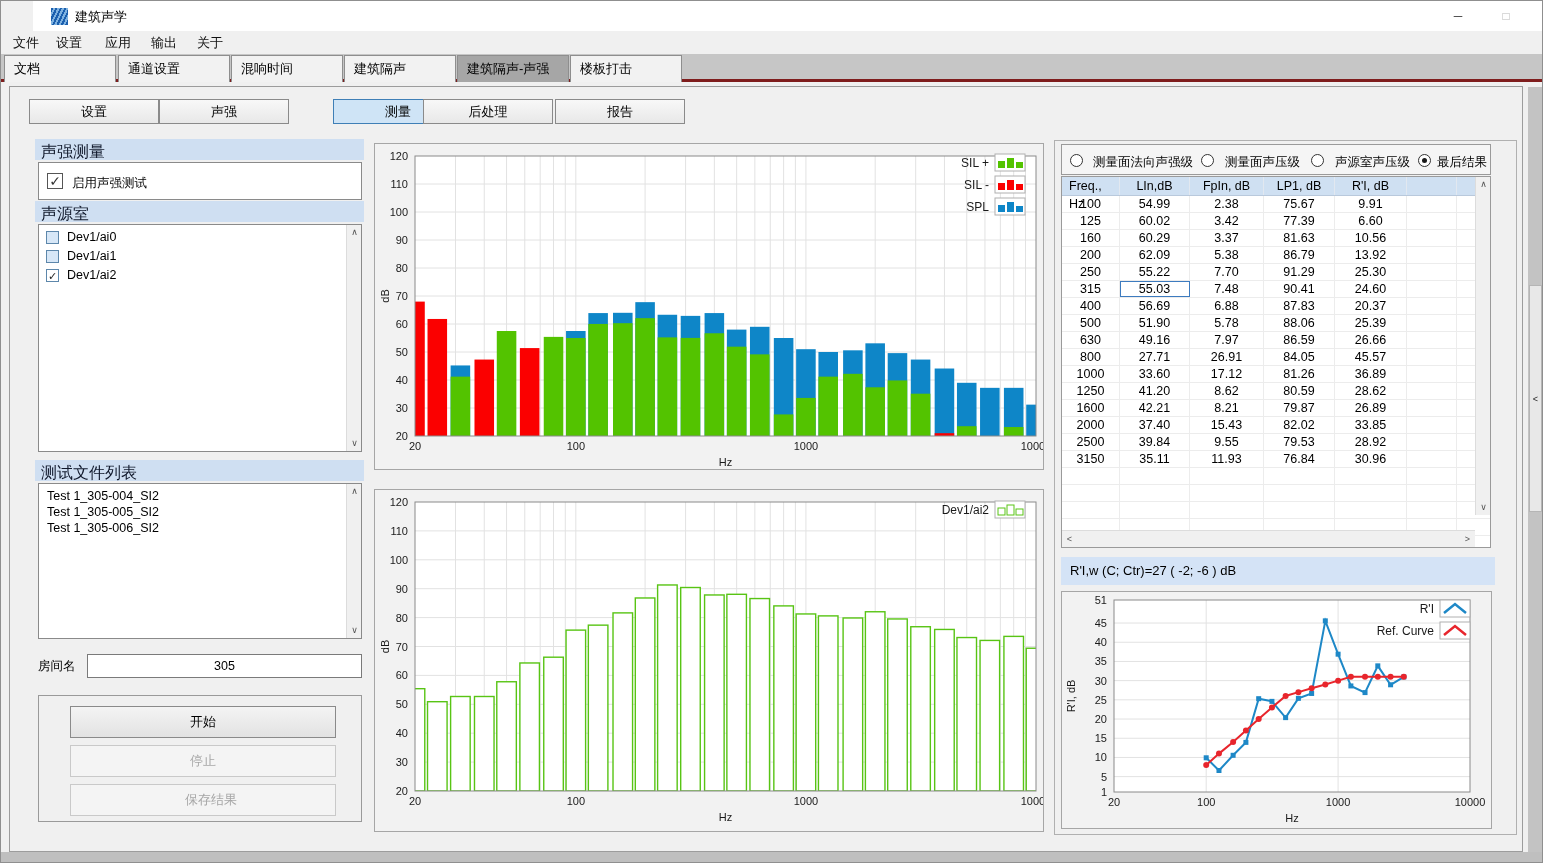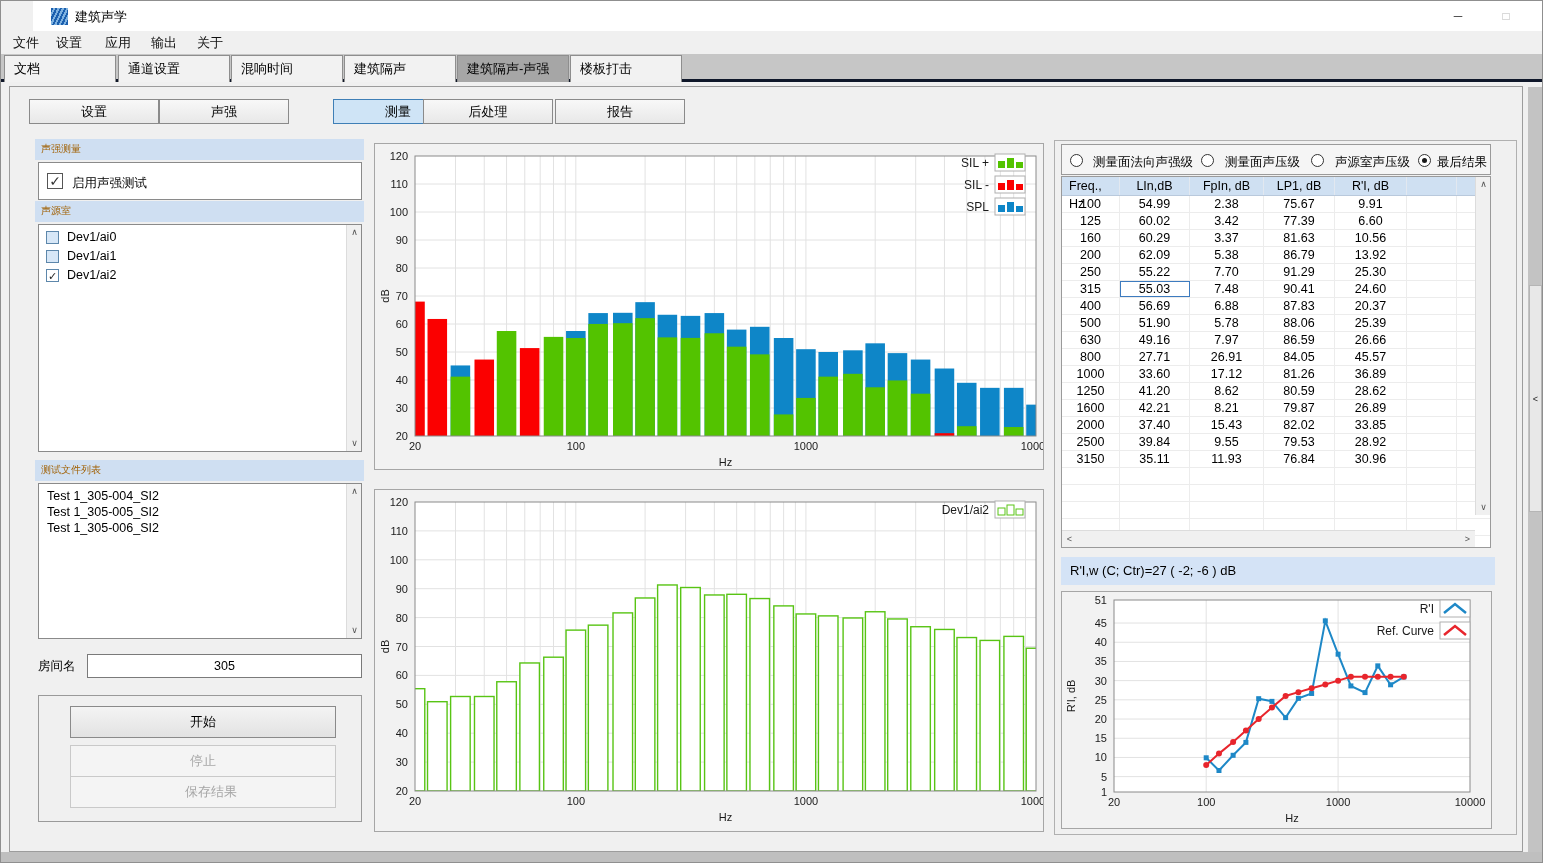--- a/index.html
+++ b/index.html
@@ -6,29 +6,29 @@
   html,body { width:1543px; height:863px; font-family:"Liberation Sans",sans-serif; background:#bfbfbf; }
   .win { position:relative; width:1543px; height:863px; background:#f0f0f0; overflow:hidden; border:1px solid #8f8f8f; }
   .titlebar { position:absolute; left:0; top:0; width:100%; height:30px; background:#ffffff;margin-left:32px; }
   .appicon { position:absolute; left:18px; top:7px; width:17px; height:17px;
              background:repeating-linear-gradient(115deg,#1b5fae 0 2px,#7fb2e0 2px 4px); }
   .apptitle { position:absolute; left:42px; top:7px; font-size:13px; color:#000; }
   .winbtn { position:absolute; top:0; width:46px; height:30px; text-align:center; line-height:30px; font-size:12px; color:#333; cursor:default; }
   .winbtn.max { color:#b9b9b9; }
   .menubar { position:absolute; left:0; top:30px; width:100%; height:23px; background:#f0f0f0; }
   .menuitem { position:absolute; top:0; height:23px; line-height:23px; font-size:13px; color:#111; padding:0 6px; }
-  .tabstrip { position:absolute; left:0; top:53px; width:100%; height:28px; background:#c6c6c6; border-bottom:3px solid #0f172a;text-decoration:underline;}
+  .tabstrip { position:absolute; left:0; top:53px; width:100%; height:28px; background:#c6c6c6; border-bottom:3px solid #7f1d1d;text-decoration:underline;}
   .tab { position:absolute; top:1px; height:27px; width:112px; background:#f2f2f2; border:1px solid #8e8e8e; border-bottom:none;
          font-size:13px; color:#000; line-height:26px; padding-left:9px; }
   .tab.active { background:#a6a6a6; }
   .content { position:absolute; left:8px; top:85px; width:1514px; height:766px; background:#f0f0f0; border:1px solid #9c9c9c; }
   .subtab { position:absolute; top:12px; height:25px; width:130px; background:linear-gradient(#f8f8f8,#e8e8e8);
             border:1px solid #8a8a8a; font-size:13px; text-align:center; line-height:23px; color:#000; }
   .subtab.active { background:#cfe4f6; border:1px solid #3f7fb6; }
-  .hdr { position:absolute; background:#cfdff2; font-size:10px; color:#a16207; padding:3px 0 0 6px; }
+  .hdr { position:absolute; background:#cfdff2; font-size:16px; color:#0f172a; padding:3px 0 0 6px; }
   .box { position:absolute; background:#ffffff; border:1px solid #8a8a8a; }
   .chk16 { position:absolute; width:16px; height:16px; background:#fff; border:1px solid #555; font-size:14px; line-height:14px; text-align:center; color:#333; }
   .lbl { position:absolute; font-size:12.5px; color:#000; }
   .dItem { position:relative; height:19px; padding-left:28px; font-size:12.5px; color:#000; line-height:19px; }
   .dchk { position:absolute; left:7px; top:3px; width:13px; height:13px; border:1px solid #5d87ab; background:#d7e7f7; font-size:11px; line-height:12px; text-align:center; color:#222; }
   .dchk.on { background:#fff; }
   .fItem { height:16px; padding-left:8px; font-size:12.5px; color:#000; line-height:16px; white-space:nowrap; }
   .sbV { position:absolute; right:0; top:0; width:15px; height:100%; background:#f0f0f0; border-left:1px solid #dcdcdc; }
   .sbA { position:absolute; width:15px; height:15px; font-size:9px; color:#555; text-align:center; line-height:15px; }
   .btn { position:absolute; left:31px; width:266px; height:32px; font-size:13px; text-align:center; line-height:30px;
@@ -137,21 +137,21 @@
         <span class="sbA" style="bottom:0;">∨</span>
       </div>
     </div>
 
     <span class="lbl" style="left:28px; top:571px;">房间名</span>
     <div class="roomin" style="left:77px; top:567px; width:275px; height:24px; line-height:22px;">305</div>
 
     <div style="position:absolute; left:28px; top:608px; width:324px; height:127px; border:1px solid #9a9a9a; background:#f0f0f0;">
       <div class="btn" style="top:10px;">开始</div>
       <div class="btn dis" style="top:49px;">停止</div>
-      <div class="btn dis" style="top:80px;padding-left:16px;">保存结果</div>
+      <div class="btn dis" style="top:88px;padding-left:16px;">保存结果</div>
     </div>
 
     <div class="chartpanel" style="left:364px; top:56px; width:670px; height:327px;" id="chart-si"><svg width="668" height="325" viewBox="0 0 668 325">
           <rect x="40" y="12" width="621" height="280" fill="#ffffff"></rect>
           <text x="33" y="296" text-anchor="end" font-size="11" fill="#1a1a1a">20</text>
           <line x1="40" y1="264" x2="661" y2="264" stroke="#e2e2e2"></line>
           <text x="33" y="268" text-anchor="end" font-size="11" fill="#1a1a1a">30</text>
           <line x1="40" y1="236" x2="661" y2="236" stroke="#e2e2e2"></line>
           <text x="33" y="240" text-anchor="end" font-size="11" fill="#1a1a1a">40</text>
           <line x1="40" y1="208" x2="661" y2="208" stroke="#e2e2e2"></line>

